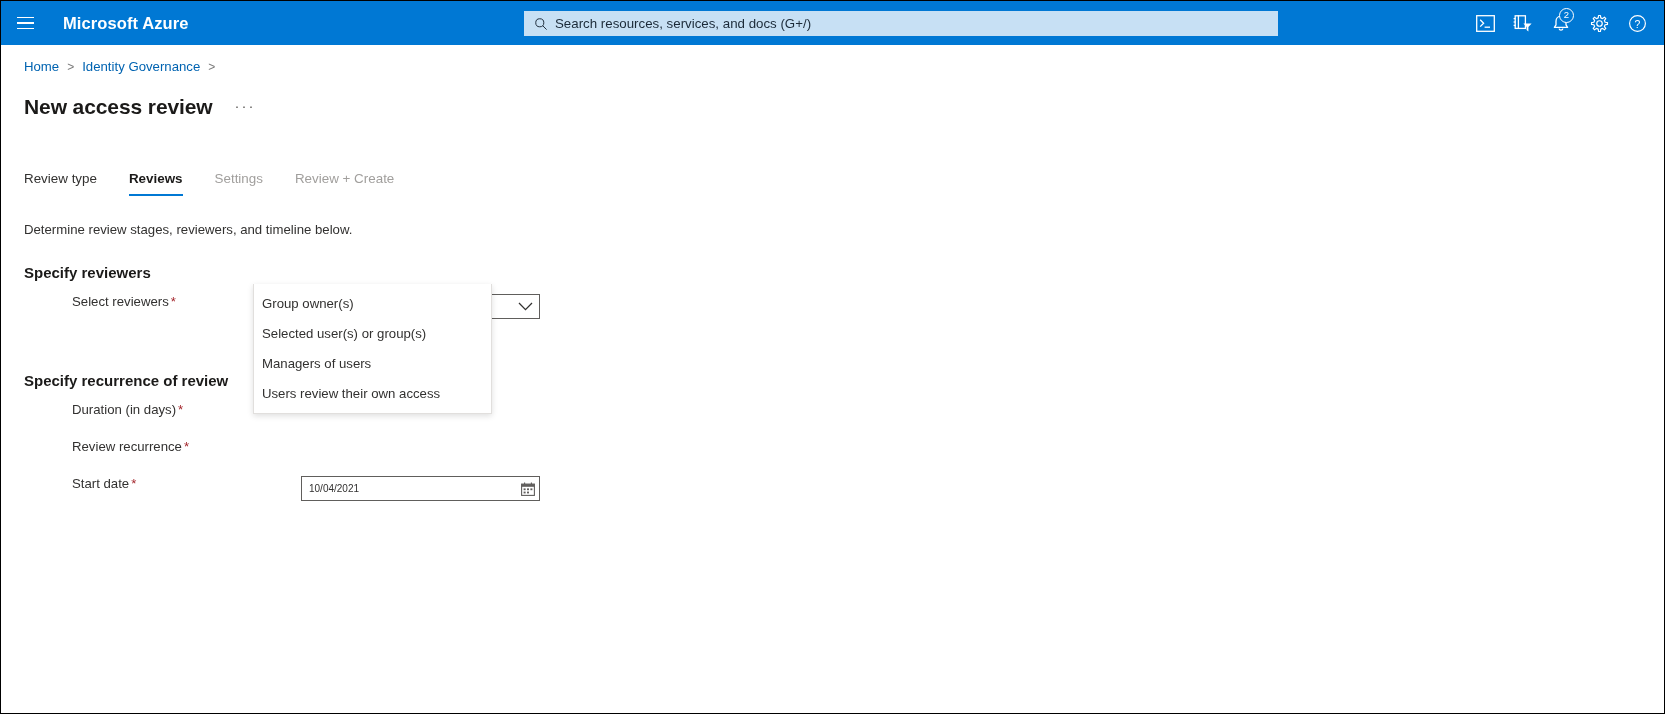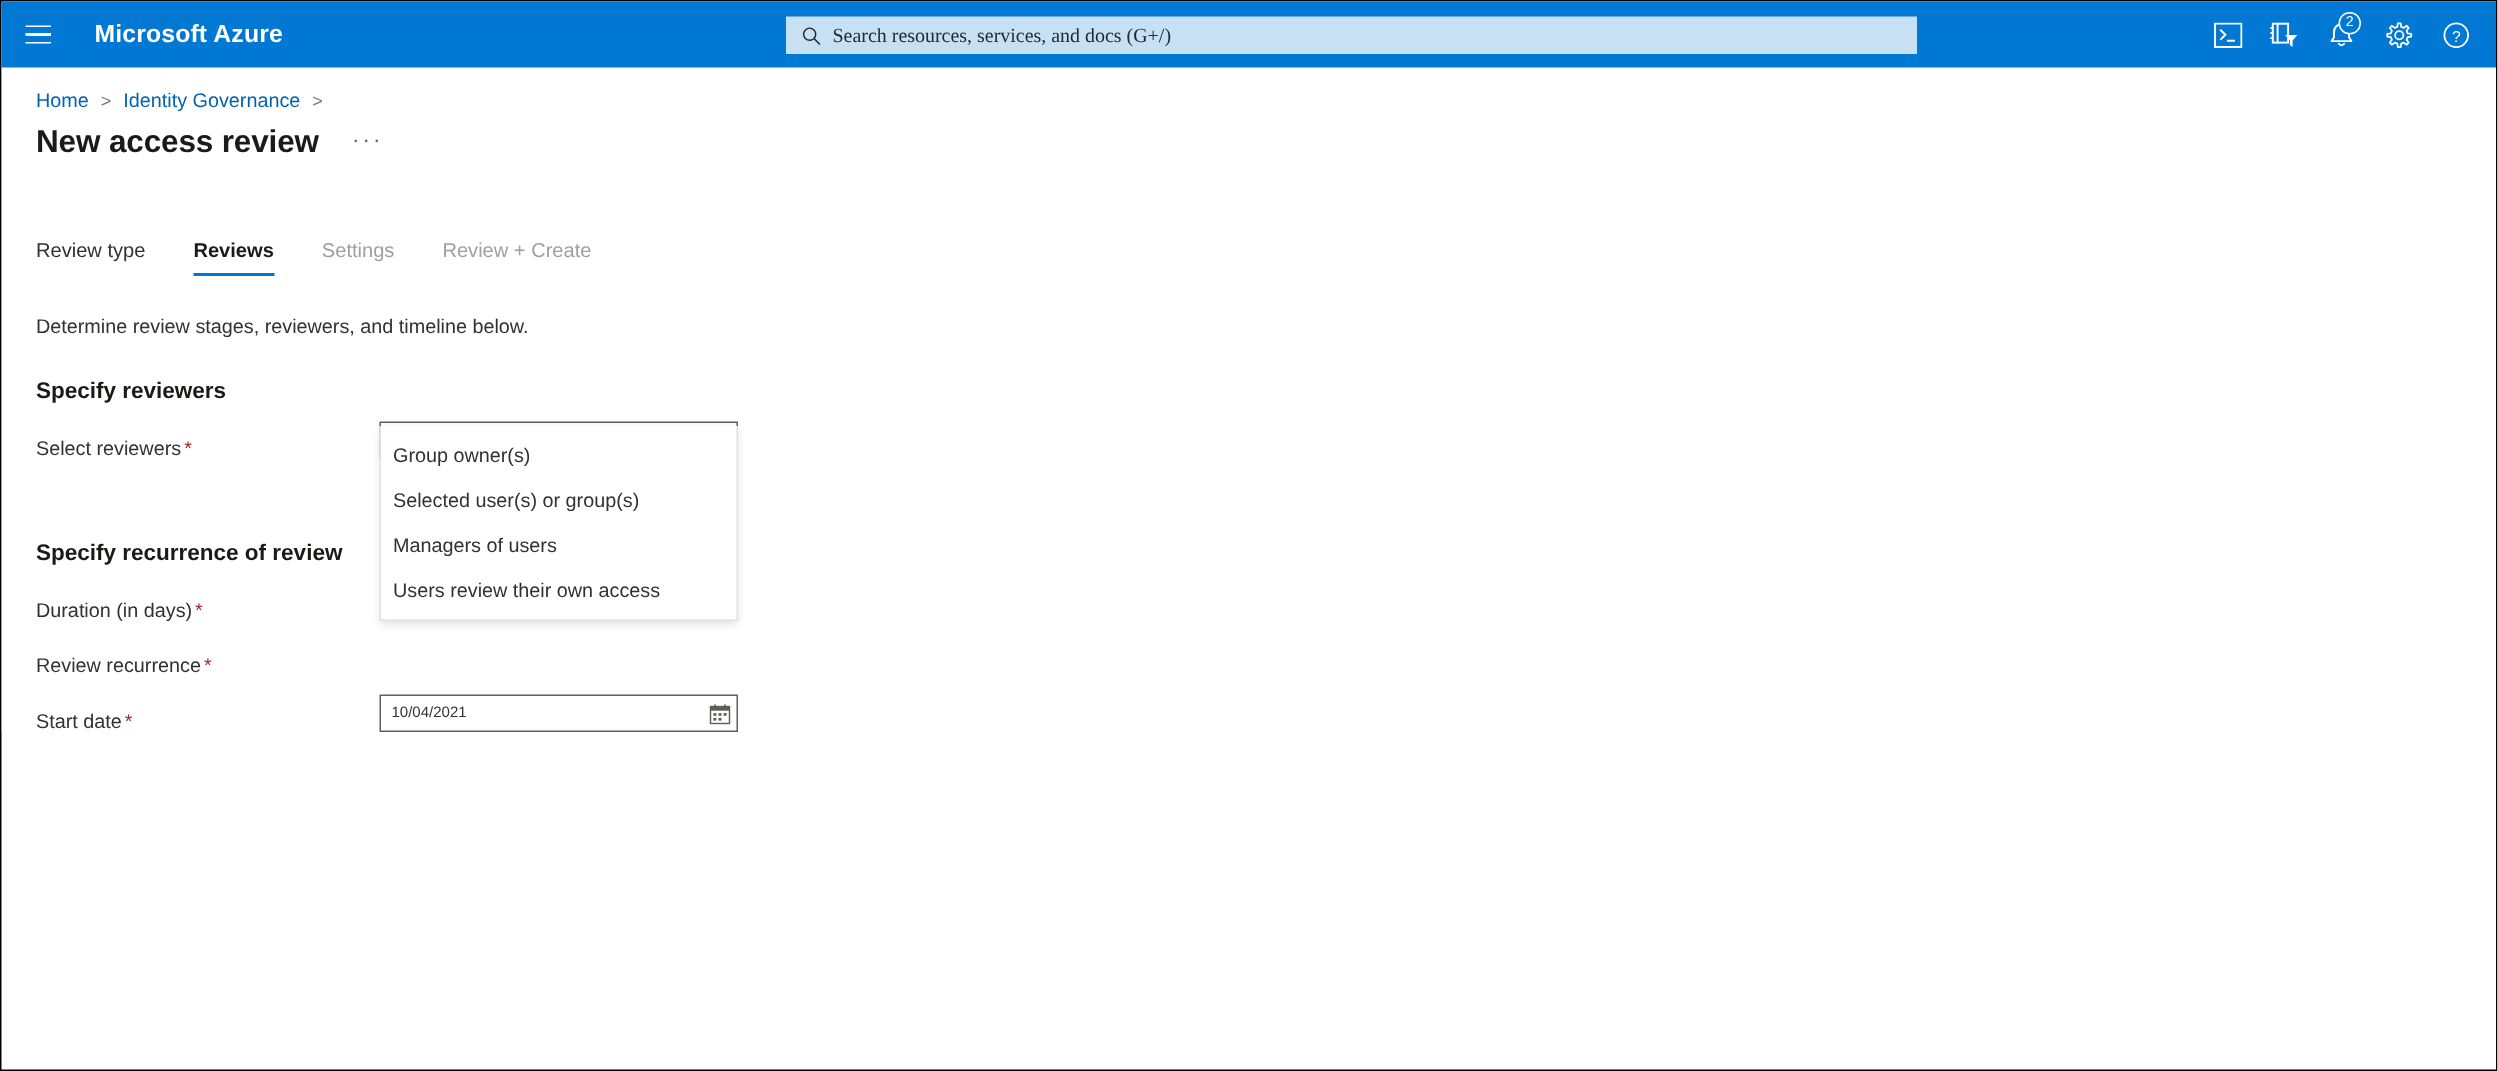--- a/index.html
+++ b/index.html
@@ -75,21 +75,21 @@
     flex: 0 0 auto;
     margin-right: 7px;
     margin-left: 2px;
     display: block;
   }
   .search-input {
     border: 0;
     outline: 0;
     background: transparent;
     width: 100%;
-    font-family: Liberation Serif, serif;
+    font-family: Liberation Sans, sans-serif;
     font-size: 13.3px;
     color: #16222e;
   }
   .search-input::placeholder { color: #1b2a38; opacity: 1; }
 
   .topbar-actions {
     position: absolute;
     right: 8px;
     top: 0;
     height: 44px;
@@ -150,20 +150,21 @@
   .title-row {
     display: flex;
     align-items: baseline;
     padding: 8px 0 0 23px;
   }
   .page-title {
     font-size: 21px;
     font-weight: bold;
     color: #1b1a19;
     letter-spacing: -.1px;
+    margin-top: 12px;
   }
   .ellipsis-btn {
     margin-left: 22px;
     color: #605e5c;
     font-size: 15px;
     letter-spacing: 2px;
     cursor: pointer;
     line-height: 1;
     position: relative;
     top: -3px;
@@ -214,23 +215,24 @@
   .section-head {
     font-size: 15px;
     font-weight: bold;
     color: #1b1a19;
     margin-bottom: 13px;
   }
   .section-head.second { margin-top: 54px; }
 
   .field-row {
     display: flex;
-    align-items: flex-end;
+    align-items: flex-start;
     height: 24px;
     margin-bottom: 13px;
+    margin-left: 48px;
   }
   .field-label {
     width: 229px;
     font-size: 13.2px;
     color: #323130;
     white-space: nowrap;
   }
   .req { color: #a4262c; margin-left: 2px; }
 
   .field-control { position: relative; width: 239px; }

